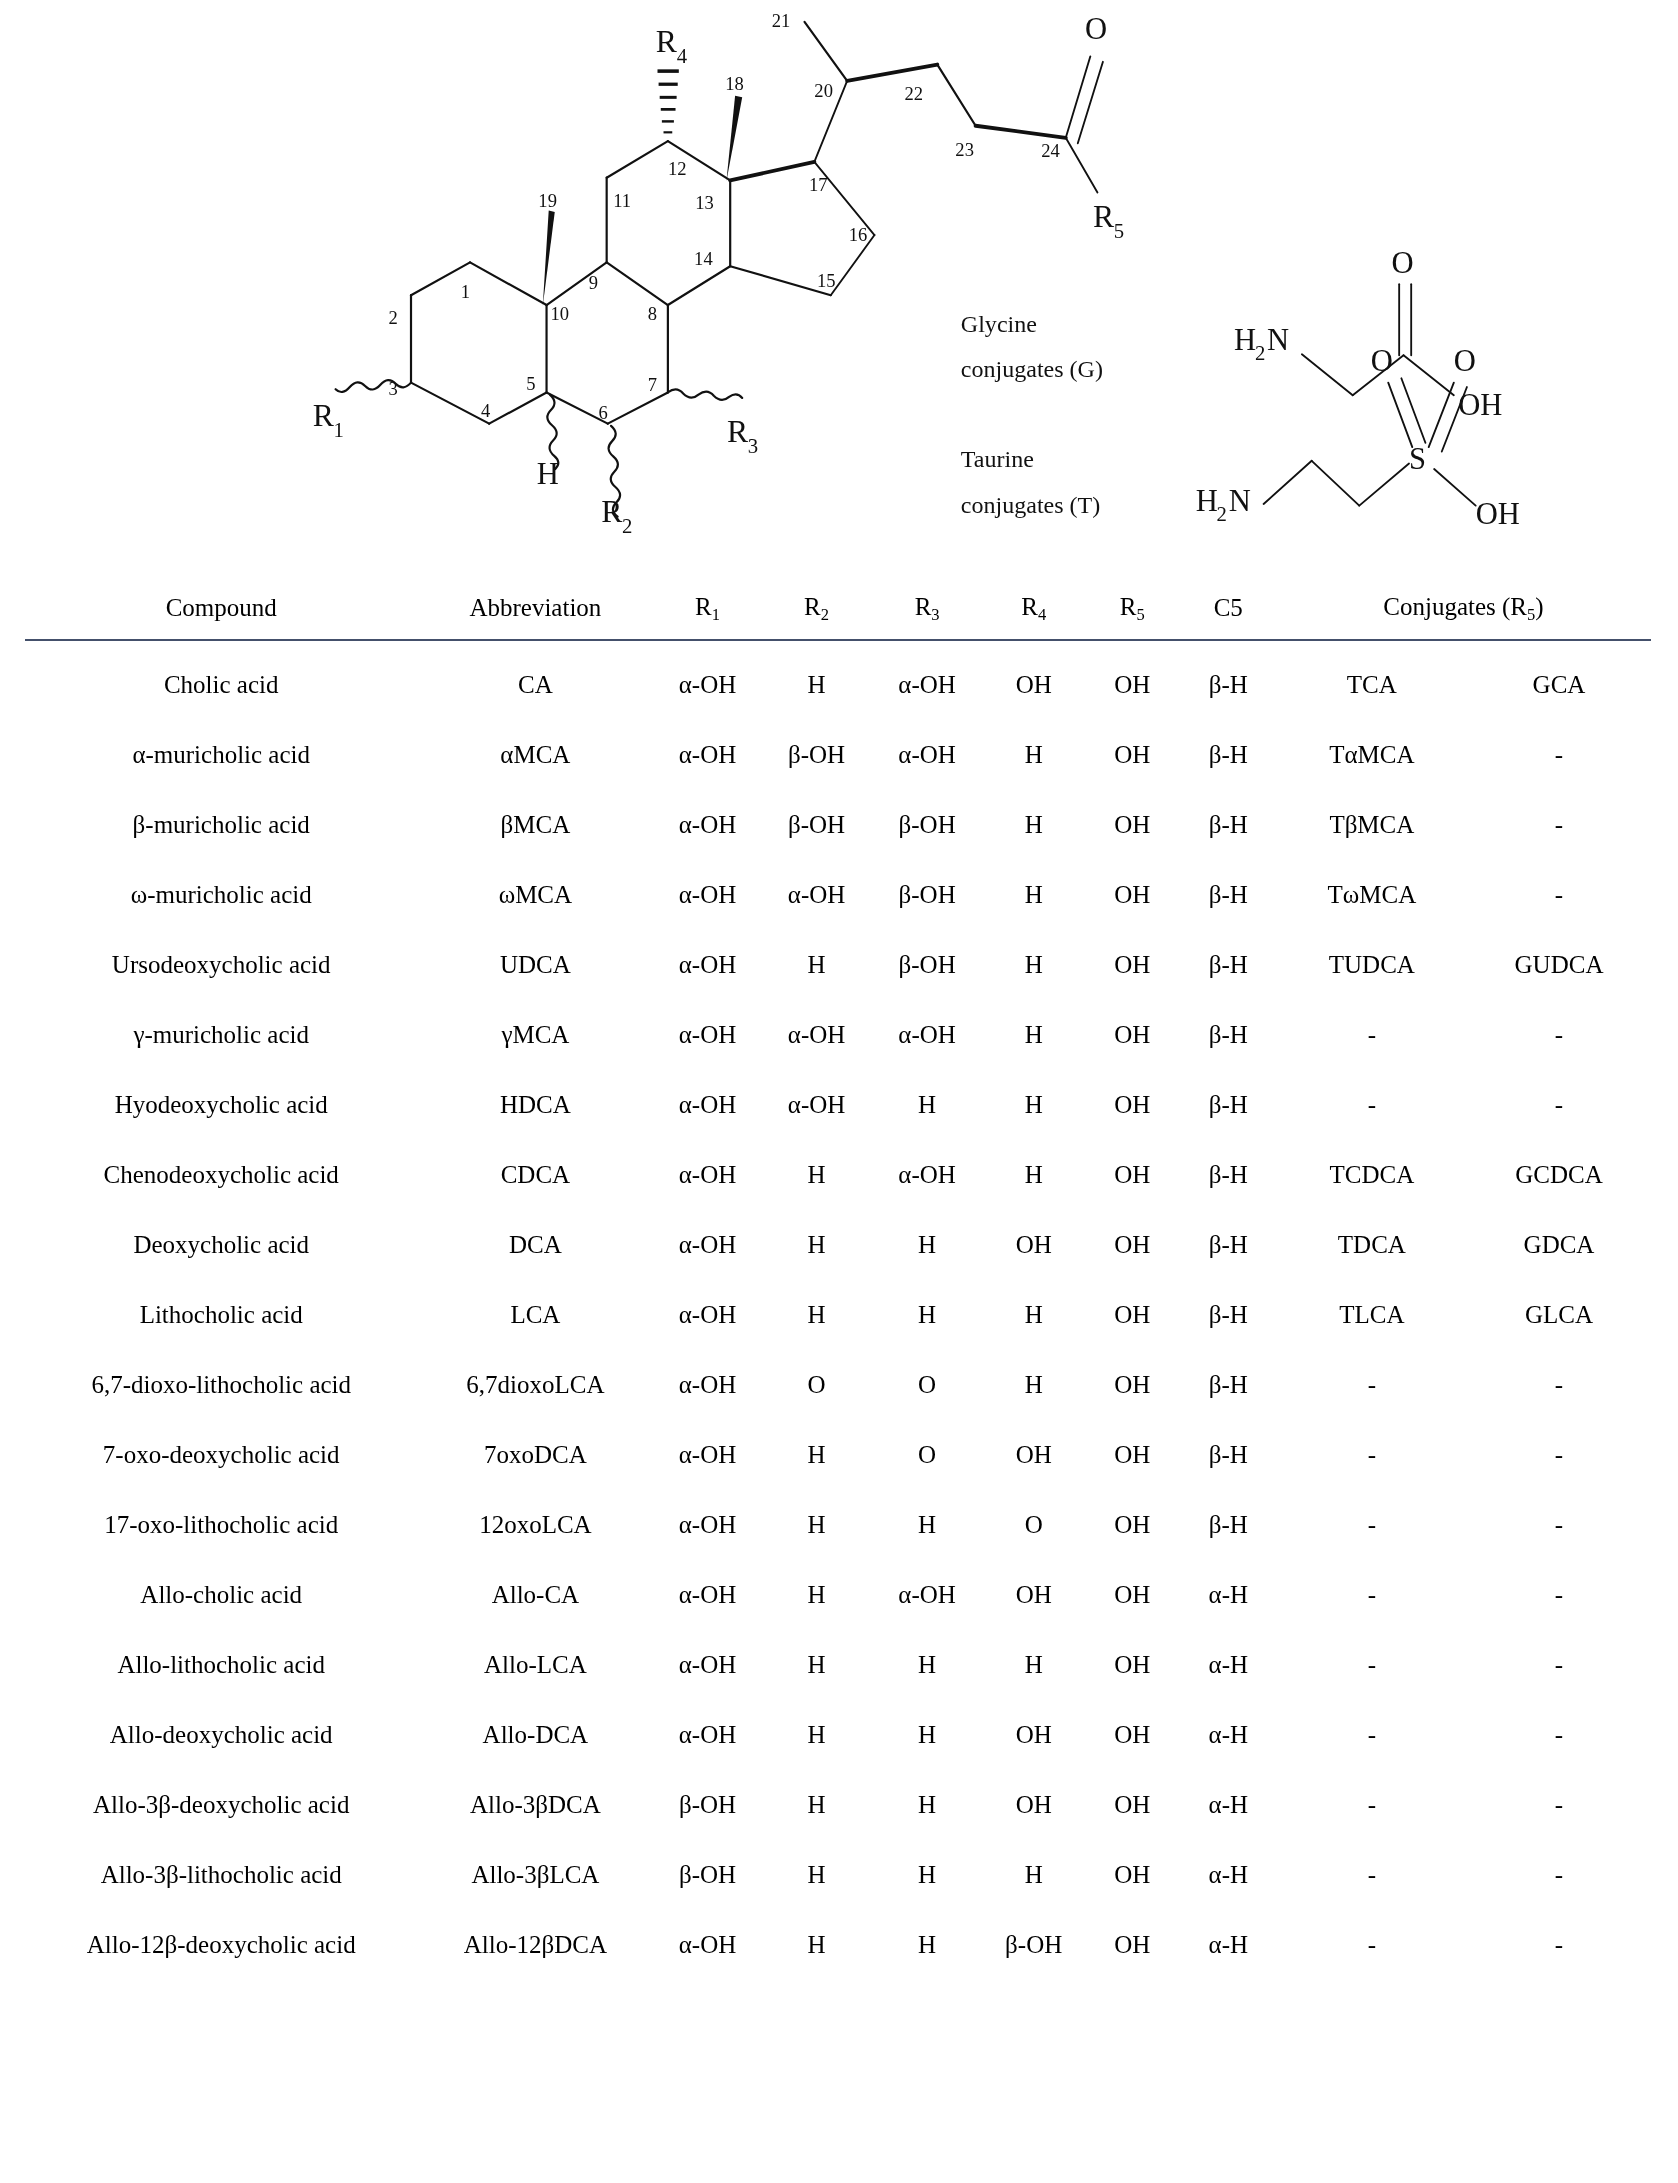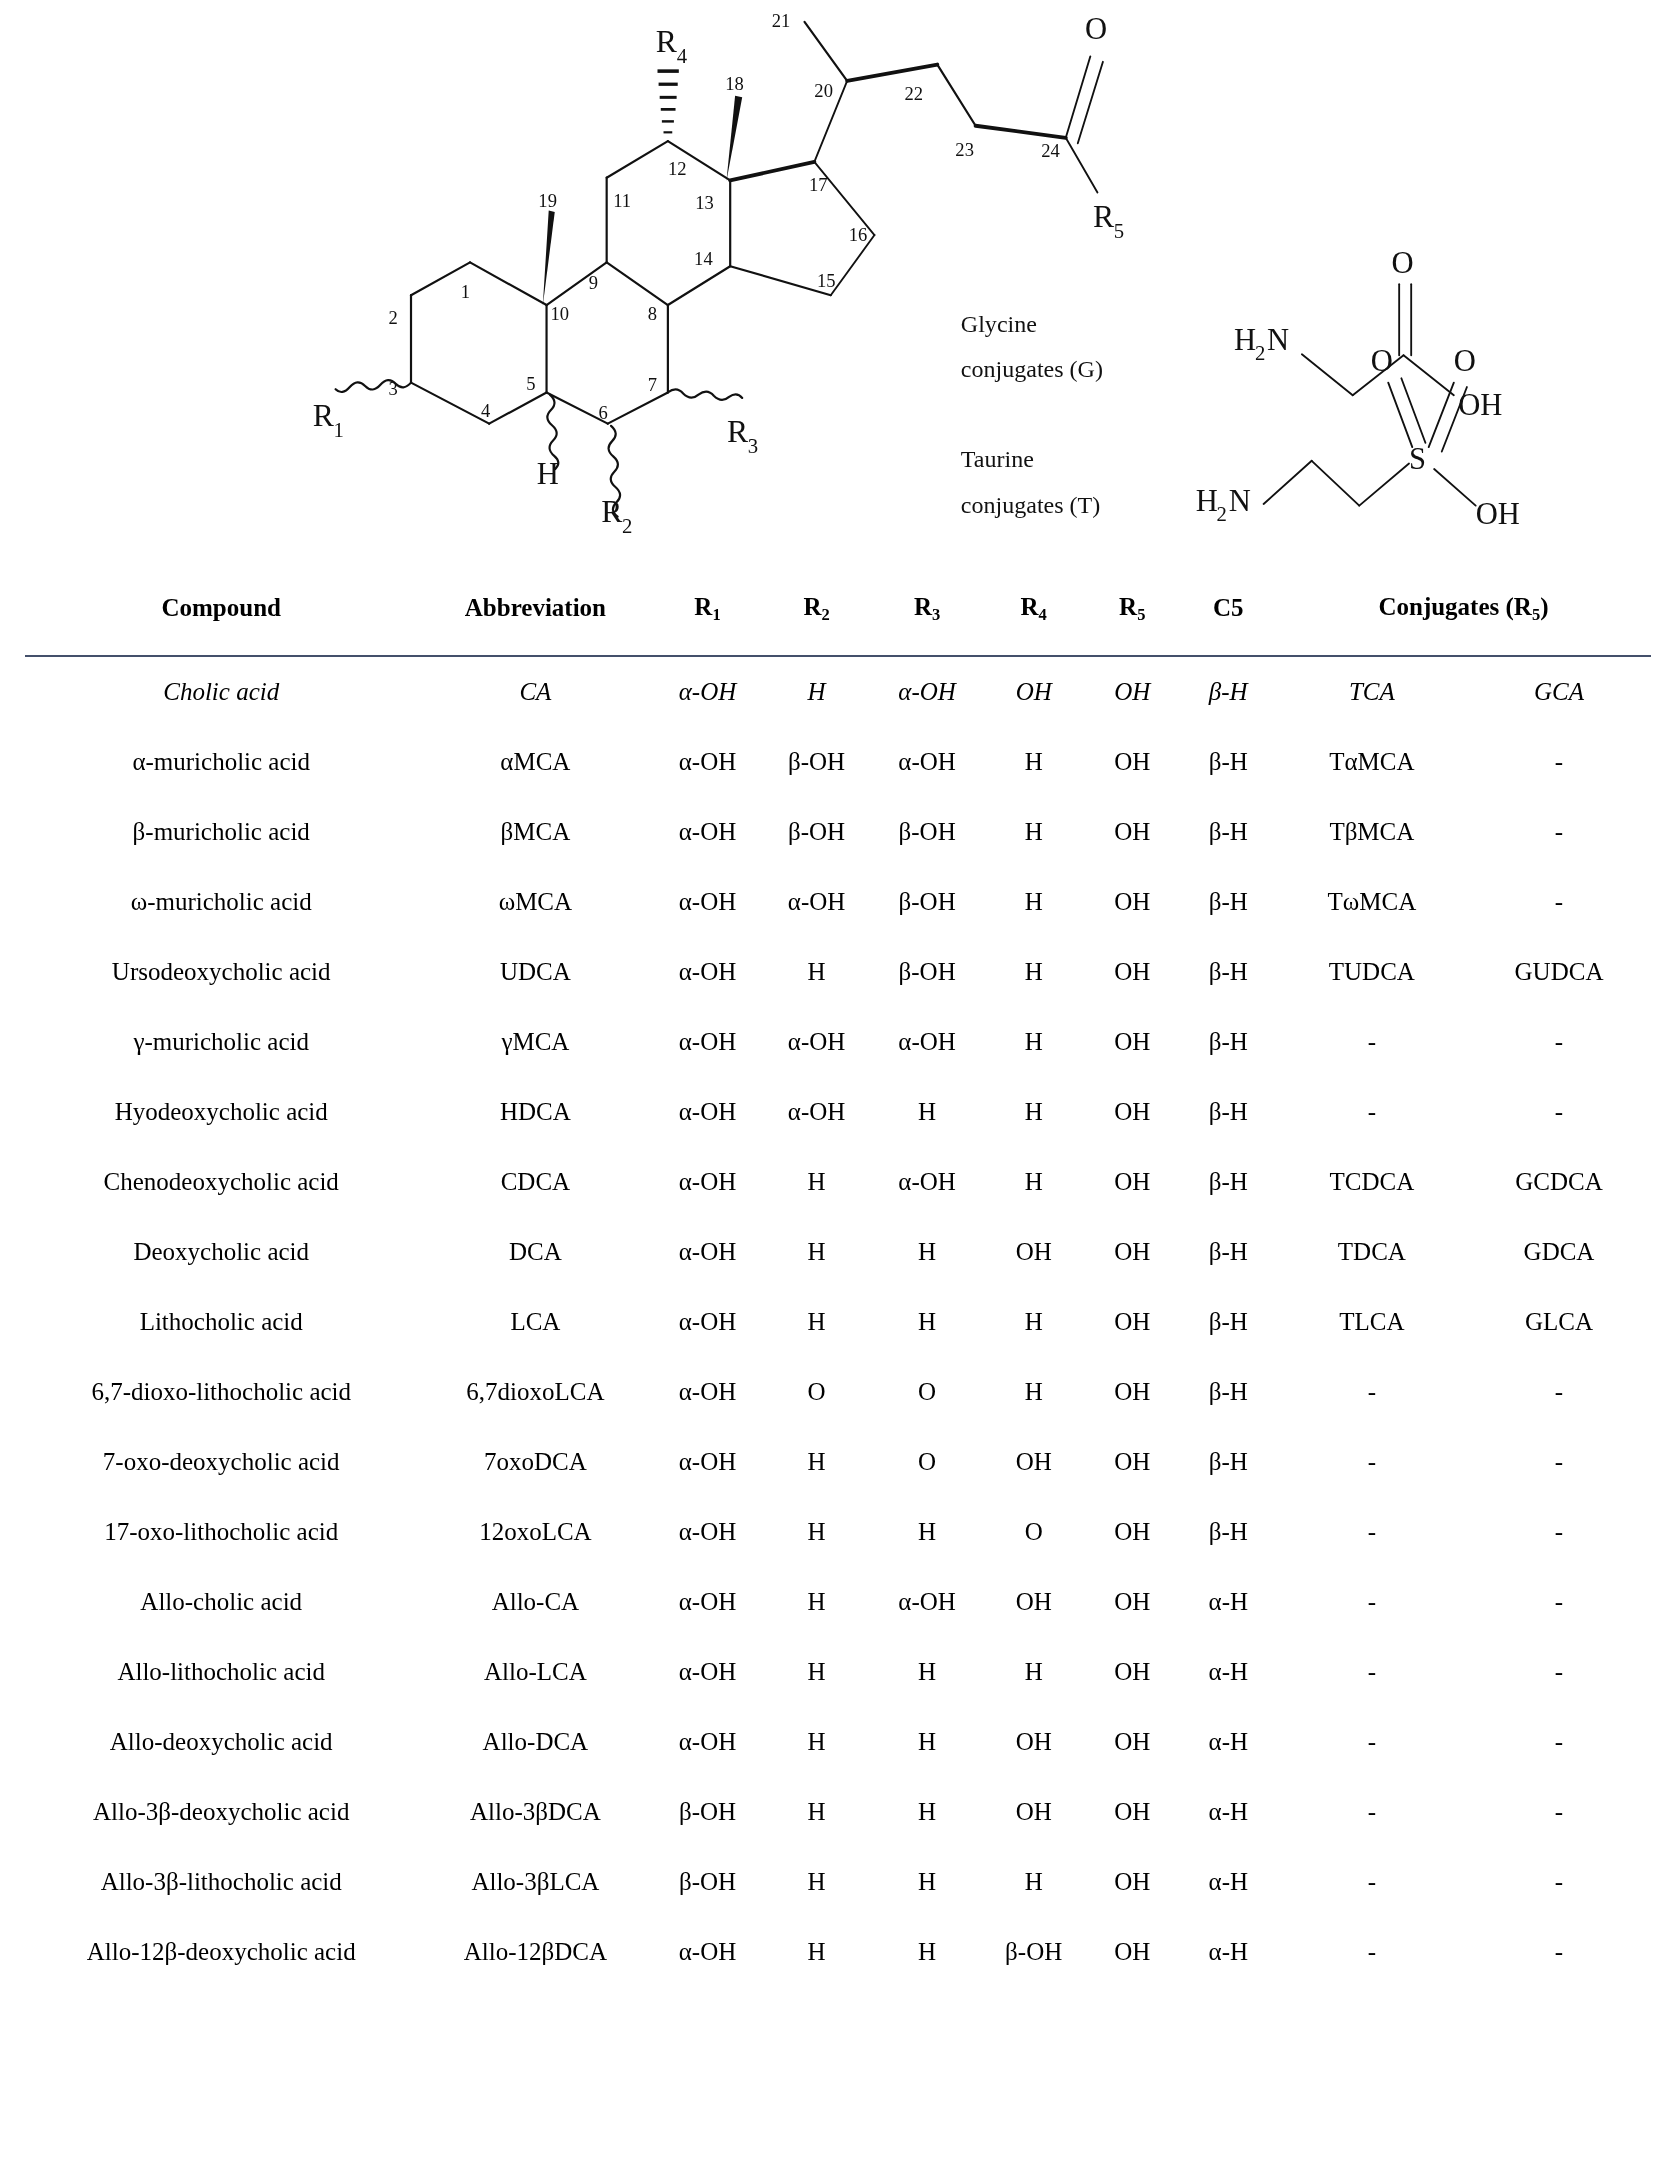--- a/index.html
+++ b/index.html
@@ -66,30 +66,29 @@
     font-size: 25px;
     color: #000000;
     text-align: center;
     vertical-align: middle;
     padding: 0;
     border: none;
     white-space: nowrap;
     line-height: 1.05;
   }
   table.bile-table thead th {
-    font-weight: bold;
+    font-weight: normal;
     height: 59px;
-    padding-bottom: 17px;
+    padding-bottom: 1px;
   }
   table.bile-table thead tr {
     border-bottom: 2.7px solid #44506b;
   }
   table.bile-table tbody tr:first-child td {
-    padding-top: 0;
-    font-style: italic;
+    padding-top: 9px;
   }
   table.bile-table tbody td {
     font-weight: normal;
     height: 70px;
   }
   
   col.c-compound { width: 393px; }
   col.c-abbrev   { width: 235px; }
   col.c-r1       { width: 109px; }
   col.c-r2       { width: 109px; }

